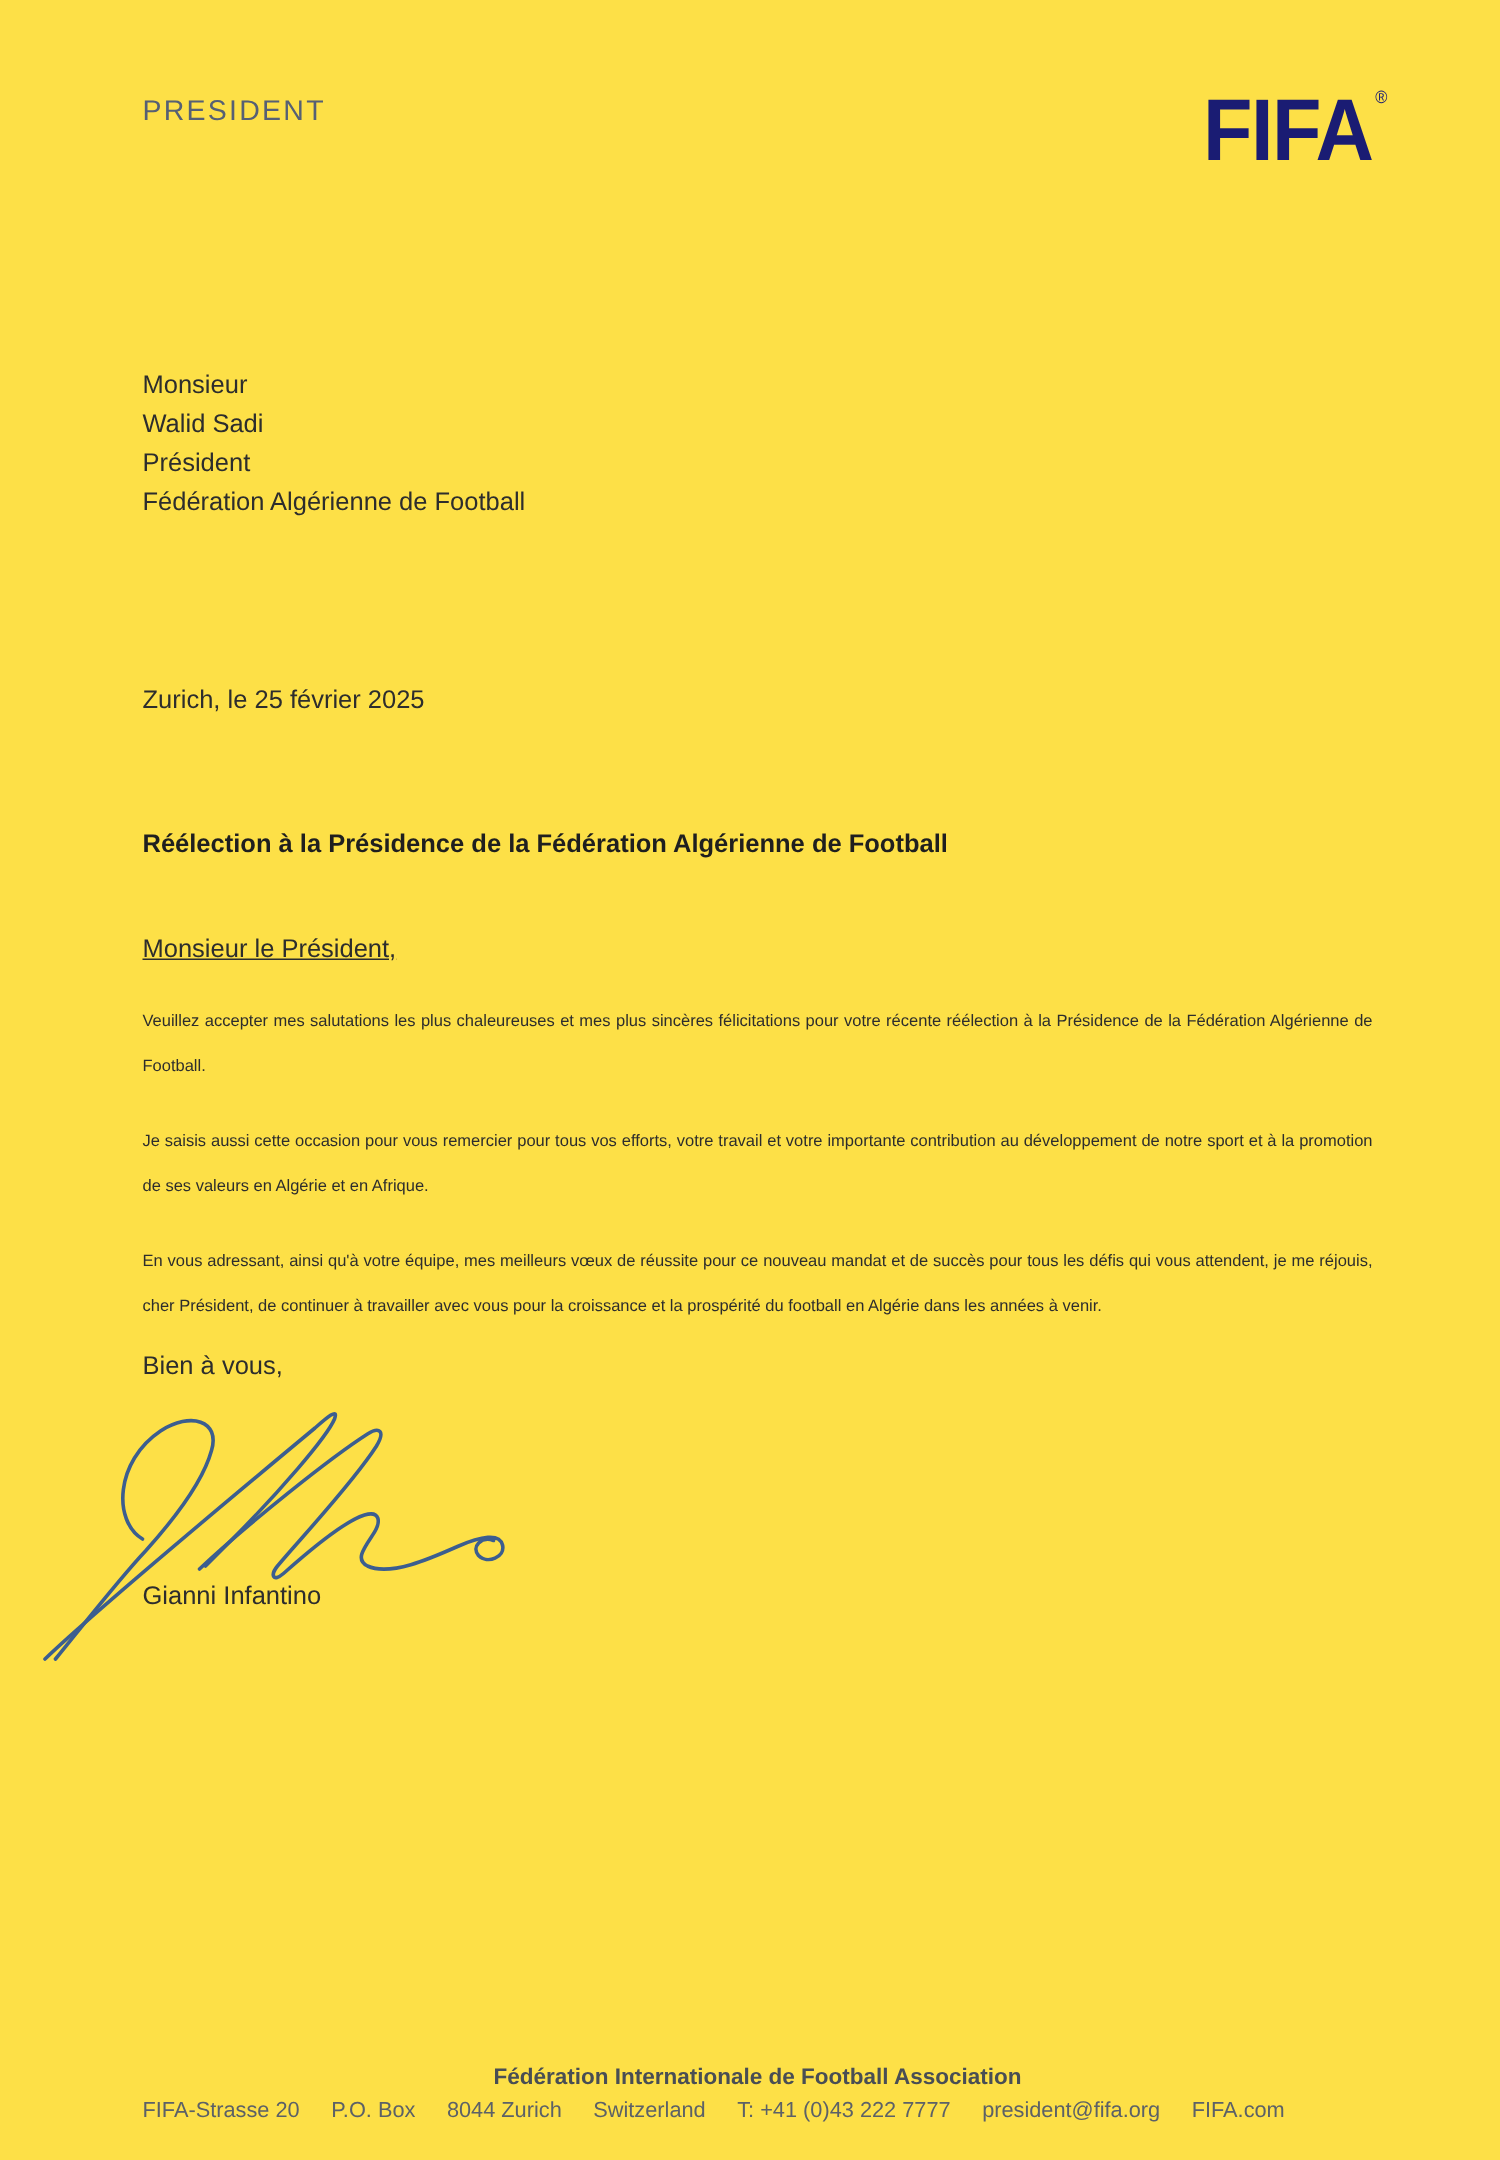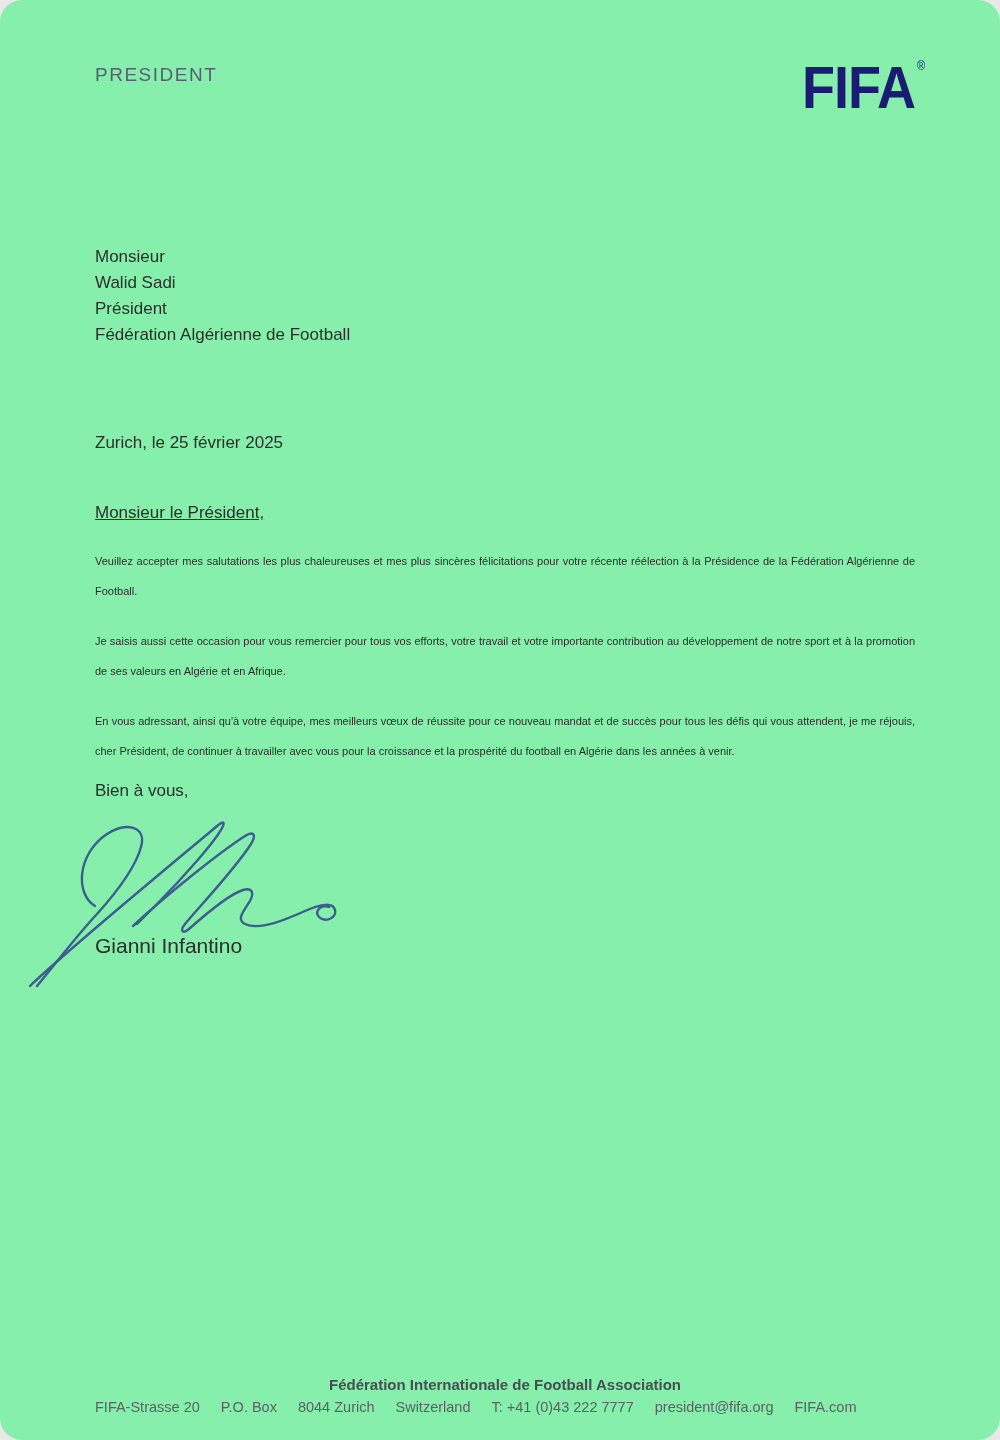--- a/index.html
+++ b/index.html
@@ -1,27 +1,26 @@
 <!DOCTYPE html>
 <html><head>
 <meta charset="utf-8">
 <style>
   html, body { margin: 0; padding: 0; background: #e8e8e8; }
   .page {
     position: relative;
     width: 1000px;
     height: 1440px;
     margin: 0 auto;
-    background: #86efac;
+    background: #fde047;
     font-family: "Liberation Sans", "DejaVu Sans", sans-serif;
     color: #2d2d2d;
     overflow: hidden;
     box-sizing: border-box;
     padding: 58px 85px 0 95px;
-    border-radius: 22px;
   }
   
   .header {
     display: flex;
     justify-content: space-between;
     align-items: flex-start;
     height: 64px;
   }
   .president-label {
     font-size: 19px;
@@ -43,21 +42,21 @@
     position: absolute;
     top: 2px;
     right: -10px;
     font-size: 11px;
     font-weight: 400;
     letter-spacing: 0;
   }
   
   .recipient { margin-top: 122px; font-size: 17px; line-height: 26px; }
   
-  .dateline { margin-top: 82px; font-size: 17px; line-height: 26px; }
+  .dateline { margin-top: 106px; font-size: 17px; line-height: 26px; }
   
   .subject {
     margin-top: 70px;
     font-size: 17px;
     font-weight: 700;
     color: #1f1f1f;
     line-height: 26px;
   }
   
   .salutation { margin-top: 44px; font-size: 17px; line-height: 26px; text-decoration: underline; }
@@ -74,21 +73,21 @@
     position: absolute;
     left: -70px;
     top: 2px;
     width: 320px;
     height: 180px;
   }
   .signer-name {
     position: absolute;
     left: 0;
     top: 122px;
-    font-size: 21px;
+    font-size: 17px;
     color: #2d2d2d;
     text-align: center;
   }
   
   .footer {
     position: absolute;
     left: 95px;
     right: 85px;
     top: 1374px;
   }
@@ -124,20 +123,21 @@
 
   <div class="recipient">
     <div>Monsieur</div>
     <div>Walid Sadi</div>
     <div>Président</div>
     <div>Fédération Algérienne de Football</div>
   </div>
 
   <div class="dateline">Zurich, le 25 février 2025</div>
 
+  <div class="subject">Réélection à la Présidence de la Fédération Algérienne de Football</div>
 
   <div class="salutation">Monsieur le Président,</div>
 
   <p class="body-paragraph">Veuillez accepter mes salutations les plus chaleureuses et mes plus sincères félicitations pour votre récente réélection à la Présidence de la Fédération Algérienne de Football.</p>
   <p class="body-paragraph">Je saisis aussi cette occasion pour vous remercier pour tous vos efforts, votre travail et votre importante contribution au développement de notre sport et à la promotion de ses valeurs en Algérie et en Afrique.</p>
   <p class="body-paragraph">En vous adressant, ainsi qu'à votre équipe, mes meilleurs vœux de réussite pour ce nouveau mandat et de succès pour tous les défis qui vous attendent, je me réjouis, cher Président, de continuer à travailler avec vous pour la croissance et la prospérité du football en Algérie dans les années à venir.</p>
 
   <div class="closing">Bien à vous,</div>
 
   <div class="signature-block">

